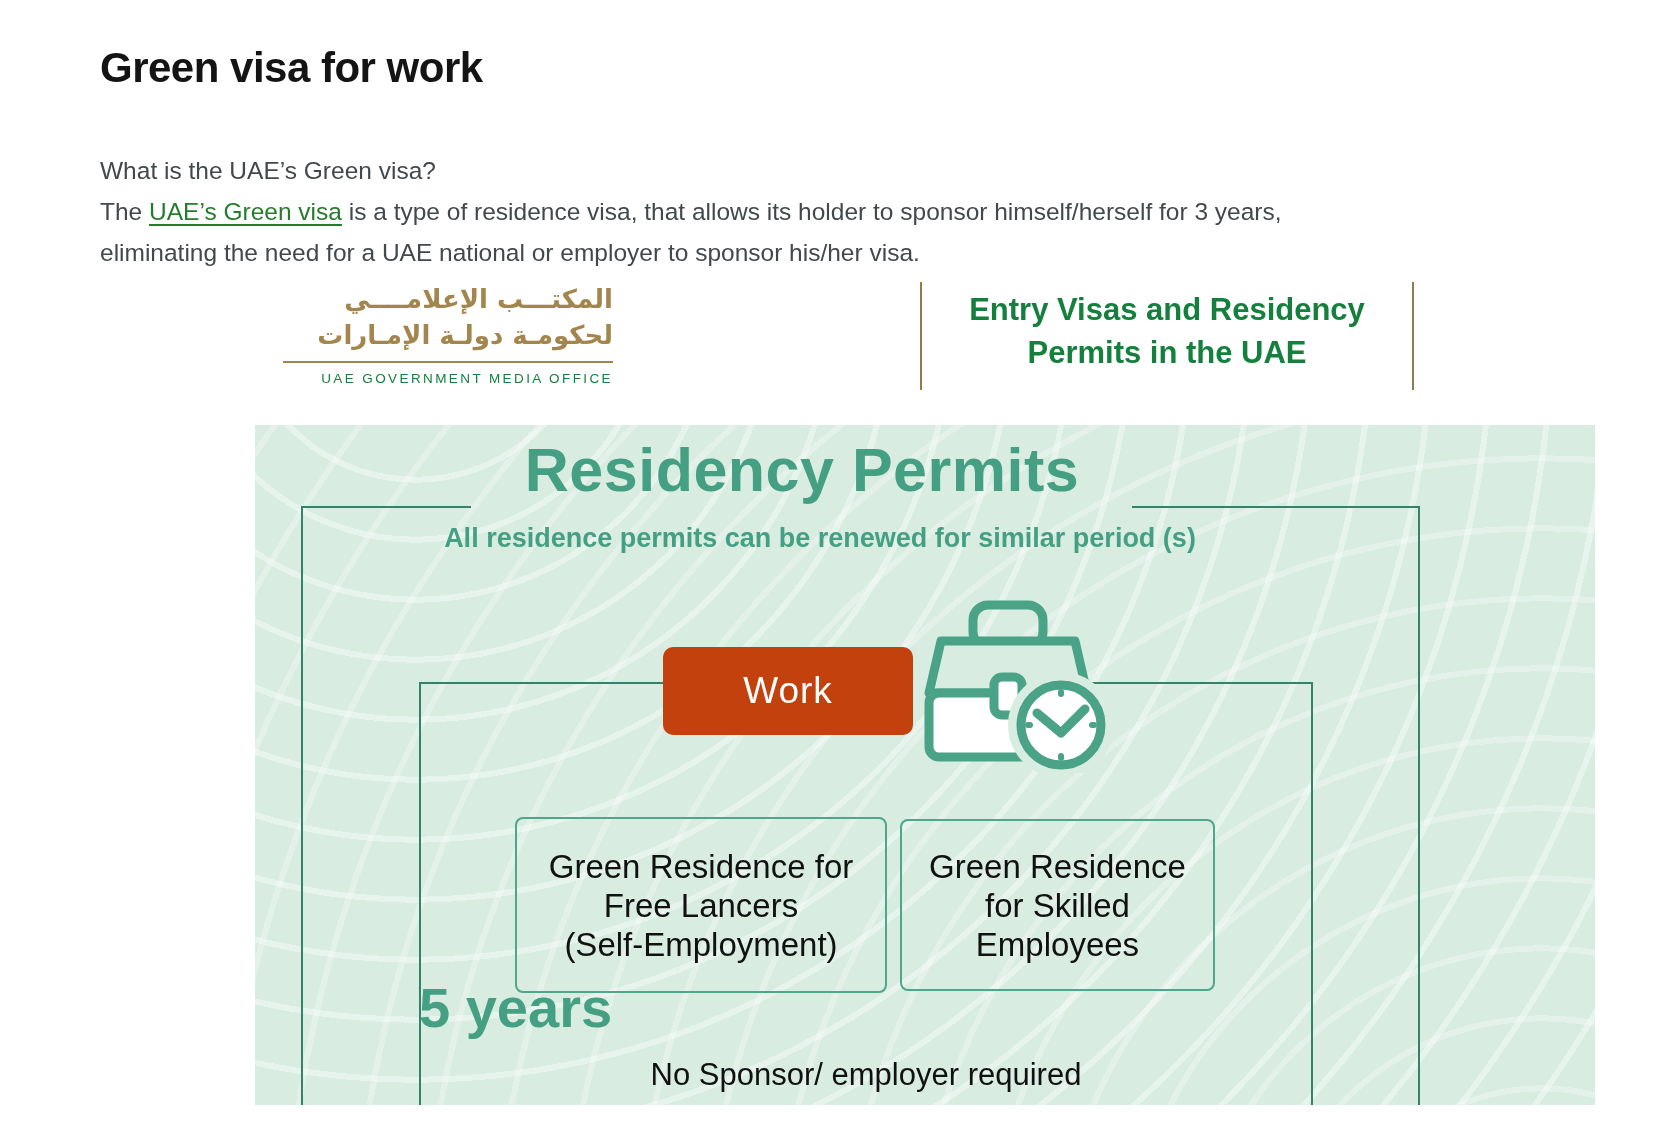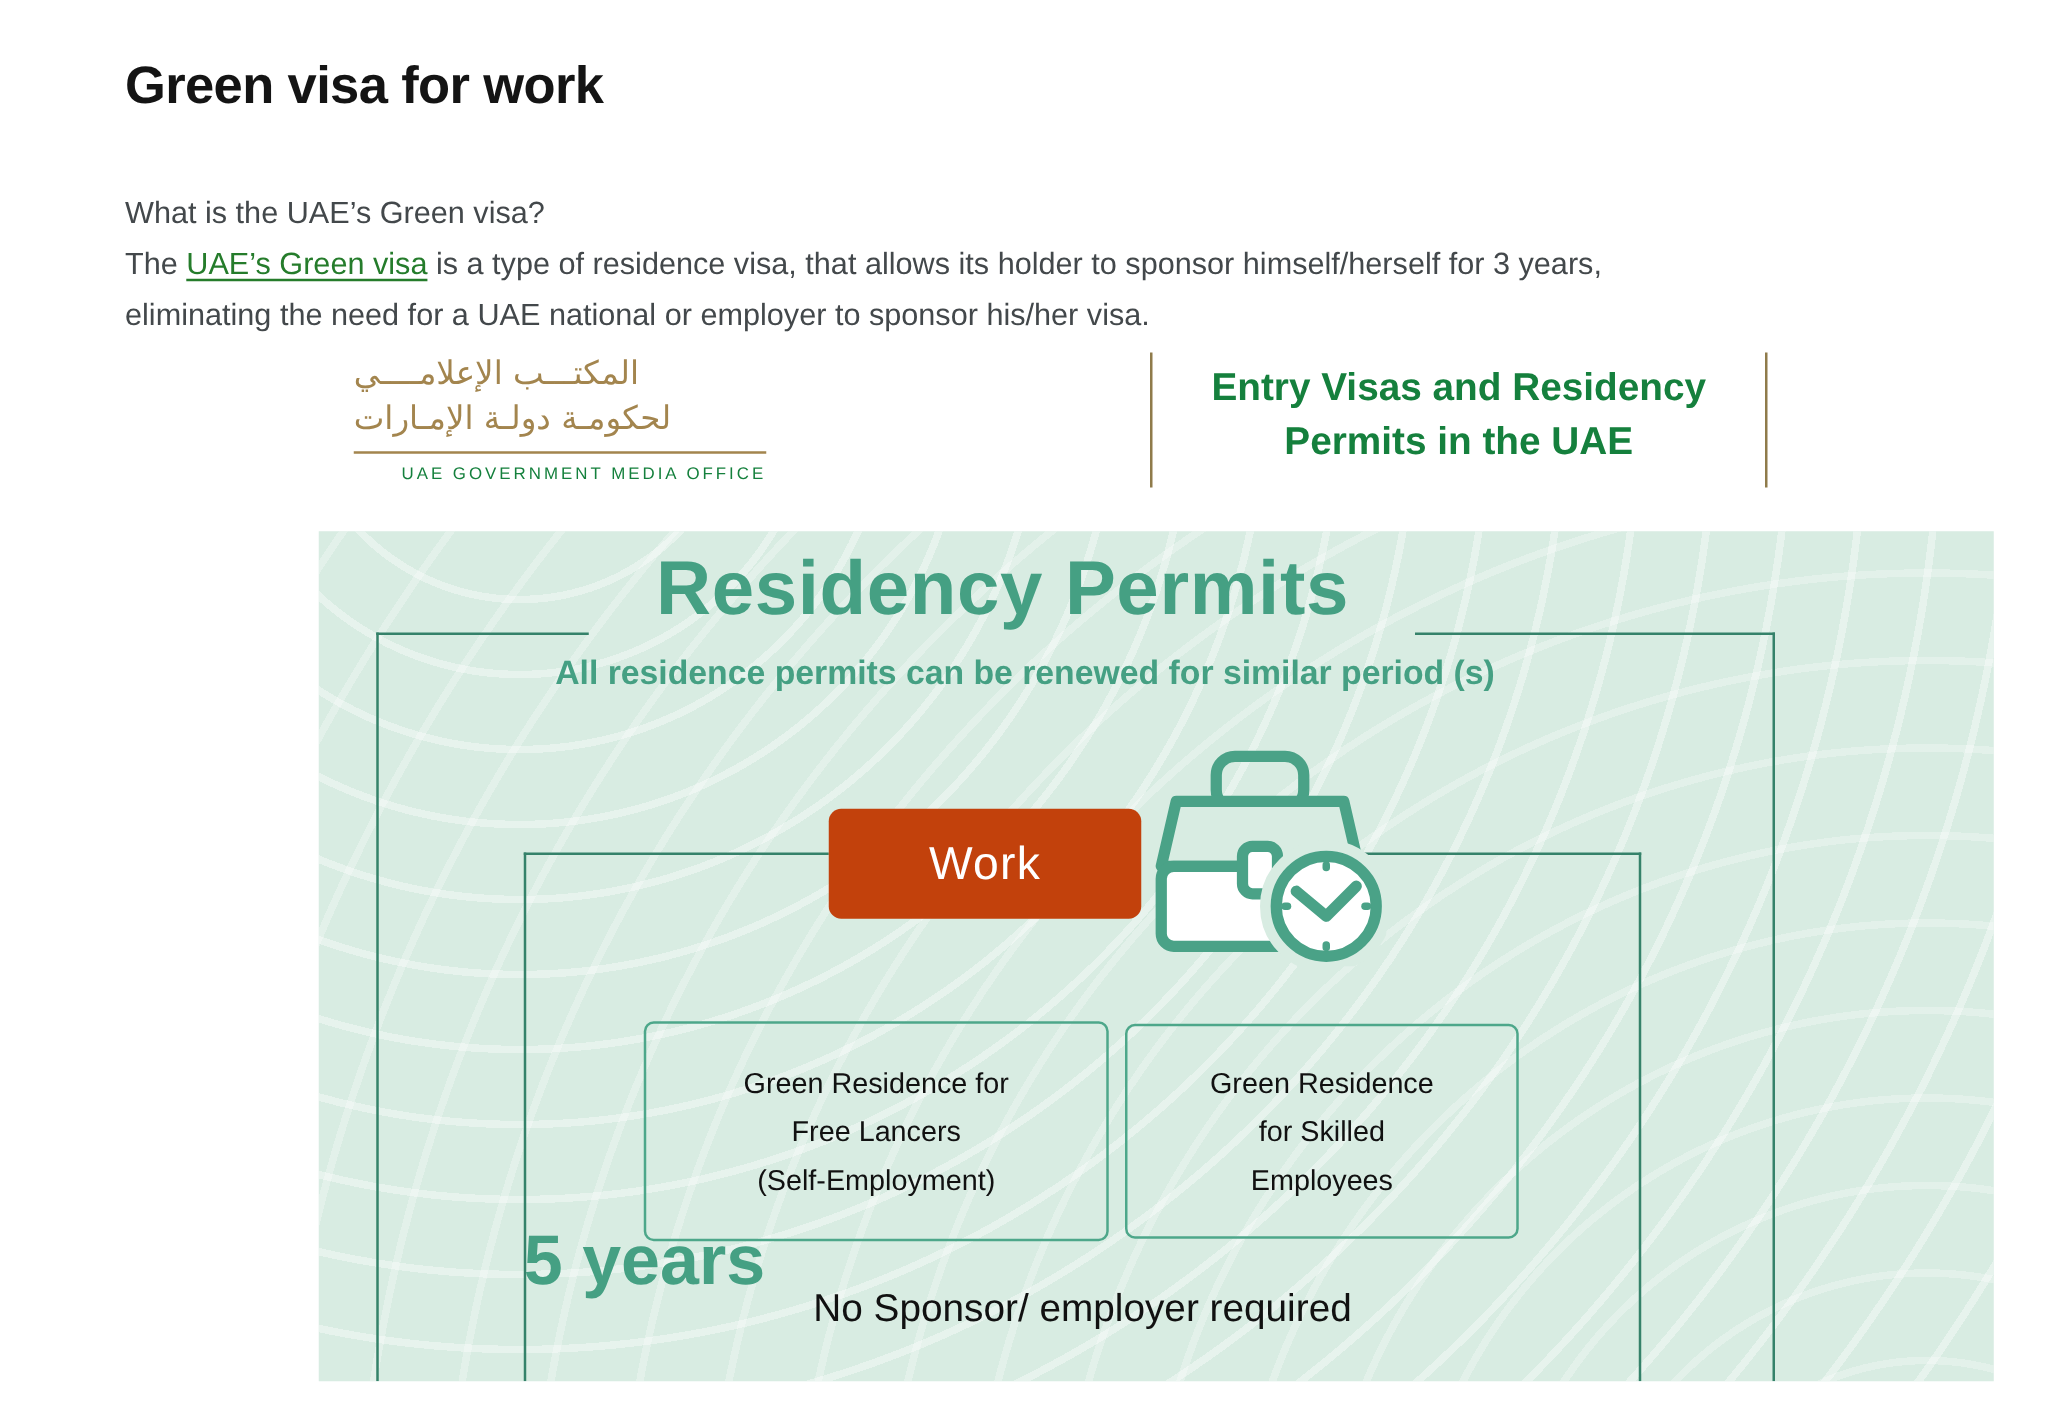--- a/index.html
+++ b/index.html
@@ -7,22 +7,22 @@
               font-family:"Liberation Sans", sans-serif; }
   .abs { position:absolute; }
 
   
   .page-title { left:100px; top:44px; font-size:42px; font-weight:600; color:#141414; letter-spacing:-0.5px; }
   .intro { left:100px; top:150px; width:1480px; font-size:24.5px; color:#43484b; line-height:41px; }
   .intro a { color:#257c2b; text-decoration:underline; text-underline-offset:4px; }
 
   
   .logo-block { left:283px; top:281px; width:330px; }
-  .logo-arabic { direction:rtl; text-align:left; color:#a3854e; font-family:"DejaVu Sans", sans-serif;
-                 font-weight:normal; font-size:26px; line-height:36px; padding-bottom:8px;
+  .logo-arabic { direction:rtl; text-align:right; color:#a3854e; font-family:"DejaVu Sans", sans-serif;
+                 font-weight:bold; font-size:26px; line-height:36px; padding-bottom:8px;
                  border-bottom:2px solid #a3854e; }
   .logo-caption { text-align:right; margin-top:8px; font-size:13.5px; letter-spacing:2.4px;
                   color:#15803d; white-space:nowrap; }
   .banner-bar { top:282px; width:2px; height:108px; background:#8f7b4b; }
   .banner-bar.left  { left:920px; }
   .banner-bar.right { left:1412px; }
   .banner-text { left:922px; top:288px; width:490px; text-align:center; font-size:31px;
                  font-weight:bold; color:#15803d; line-height:43px; }
 
   
@@ -46,28 +46,28 @@
               color:#45a083; letter-spacing:0.5px; }
   .ig-subtitle { left:0; top:98px; width:1094px; text-align:center; font-size:27px; font-weight:600;
                  color:#45a083;padding-left:36px; }
 
   .work-button { left:408px; top:222px; width:250px; height:88px; background:#c2410c; border-radius:10px;
                  display:flex; align-items:center; justify-content:center; color:#ffffff;
                  font-size:37px; font-weight:500; letter-spacing:1px; }
   .briefcase-wrap { left:658px; top:166px; width:196px; height:182px; }
 
   .card { border:2px solid #4da78a; border-radius:8px; display:flex; align-items:center;
-          justify-content:center; text-align:center; font-size:23px; line-height:39px; color:#111111;
+          justify-content:center; text-align:center; font-size:33px; line-height:39px; color:#111111;
           white-space:pre-line; font-weight:500; }
   .card1 { left:260px; top:392px; width:372px; height:176px; }
   .card2 { left:645px; top:394px; width:315px; height:172px; }
 
   .five-years { left:164px; top:550px; width:894px; text-align:left; font-size:56px; font-weight:bold;
                 color:#45a083; }
-  .ig-note { left:164px; top:604px; width:894px; text-align:center; font-size:31px; font-weight:500;
+  .ig-note { left:164px; top:632px; width:894px; text-align:center; font-size:31px; font-weight:500;
              color:#111111; }
 </style>
 </head>
 <body>
 
 <h1 class="abs page-title">Green visa for work</h1>
 
 <div class="abs intro">
   <div>What is the UAE’s Green visa?</div>
   <div><span>The </span><a href="#">UAE’s Green visa</a><span> is a type of residence visa, that allows its holder to sponsor himself/herself for 3 years,</span></div>

